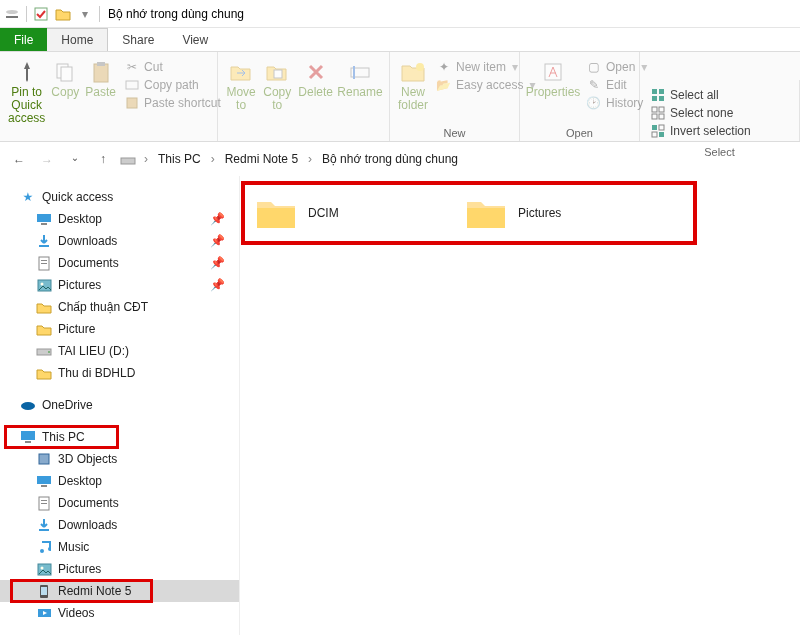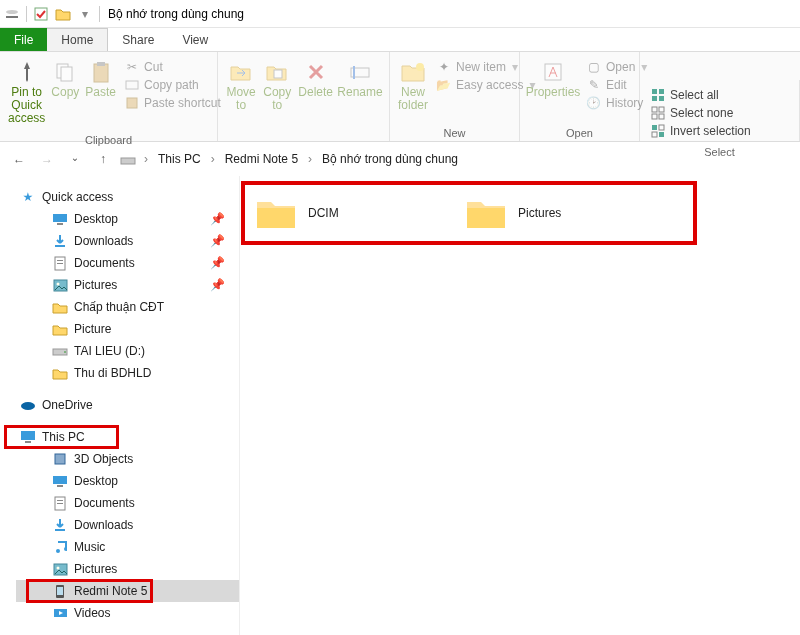--- a/index.html
+++ b/index.html
@@ -34,21 +34,21 @@
 .navarrows { display:flex; gap:10px; color:#555; }
 .navarrows span { width:18px; text-align:center; }
 .addrbar { flex:0 0 auto; display:flex; align-items:center; gap:4px; color:#222; }
 .addrbar .crumb { padding:2px 2px; }
 .addrbar .chev { color:#888; padding:0 4px; }
 
 
 .body { display:flex; height: calc(635px - 28px - 24px - 90px - 34px); }
 .sidebar { width: 240px; border-right:1px solid #eee; overflow:hidden; padding-top:10px; }
 .nav-item { display:flex; align-items:center; gap:6px; padding:3px 6px 3px 20px; color:#222; position:relative; }
-.nav-item.lvl2 { padding-left: 36px; margin-left: 16px; }
+.nav-item.lvl2 { padding-left: 36px; }
 .nav-item.selected { background:#d9d9d9; }
 .nav-item .pin { position:absolute; right:14px; color:#777; }
 .nav-item .ic { width:16px; height:16px; display:inline-flex; align-items:center; justify-content:center; }
 .nav-group { margin-bottom:10px; }
 .redbox { outline: 3px solid #d00; outline-offset: -1px; }
 
 .content { flex:1; position:relative; padding:10px; }
 .folders-wrap { position:absolute; left:260px; top:8px; width:450px; display:flex; padding:10px 10px; outline:4px solid #d00; }
 
 .content .folders-wrap { left:4px; }
@@ -146,21 +146,20 @@
         <div class="rbtn-sm disabled">
             <span class="ic">
               <svg width="14" height="14">
                 <rect x="2" y="2" width="10" height="10" fill="#d9b36a" stroke="#a07a2e"></rect>
               </svg>
             </span>
             <span>Paste shortcut</span>
           </div>
       </div>
     </div>
-    <div class="group-label">Clipboard</div>
   </div>
 
   <div class="group" style="width:172px;">
     <div class="group-body">
       <div class="rbtn-lg disabled" style="width:42px;">
         <span class="ic">
             <svg width="24" height="22">
               <path d="M2 6h7l2 2h10v11H2z" fill="#ffd76b" stroke="#caa02e"></path>
               <path d="M8 12h8m0 0l-3-3m3 3l-3 3" stroke="#3a7bd5" fill="none"></path>
             </svg>

